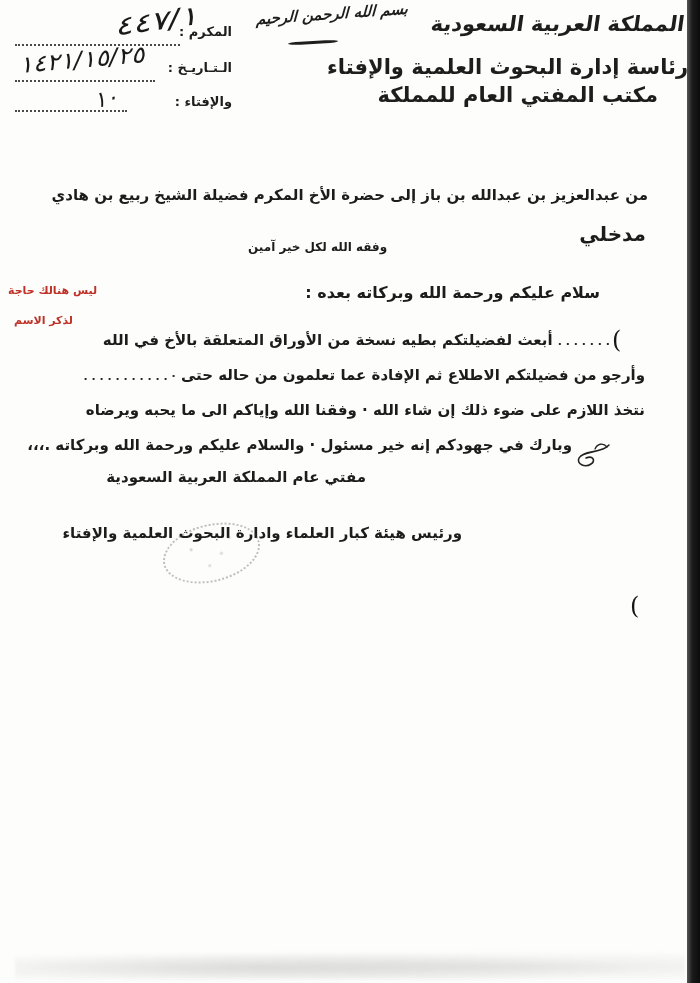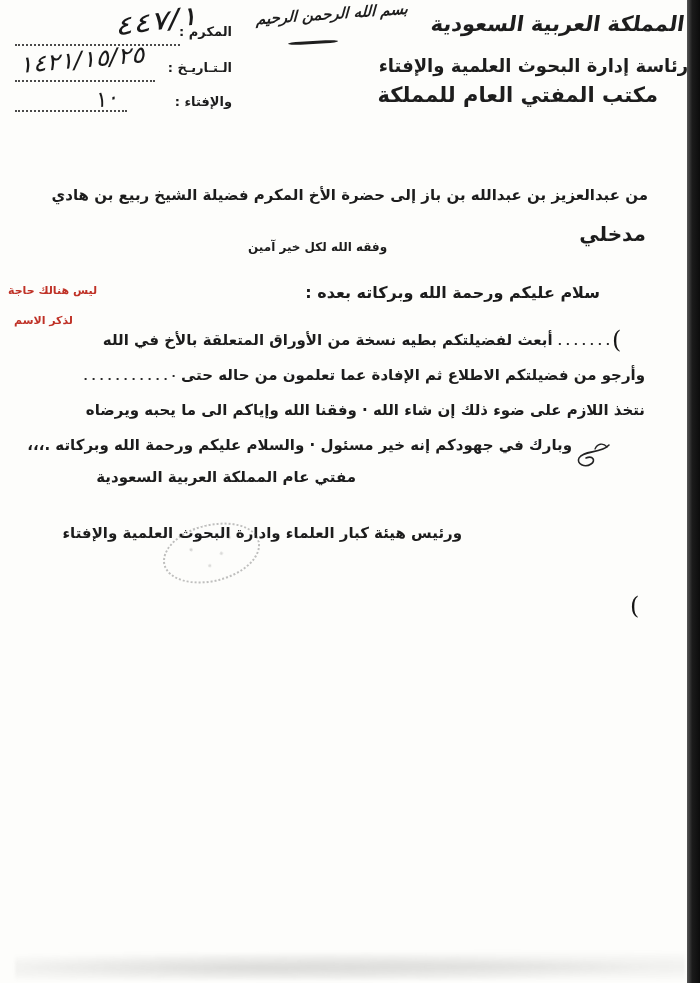--- a/index.html
+++ b/index.html
@@ -25,21 +25,21 @@
 
   
   .bismillah{left:256px;top:5px;font-size:15px;font-weight:bold;font-style:italic;
     transform:rotate(-4deg) skewX(-6deg);}
   .bismillah-line{position:absolute;left:288px;top:41px;width:50px;height:3px;
     background:#1e1e1e;border-radius:50%/100%;transform:rotate(-3deg);}
 
   
   .hdr-kingdom{right:16px;top:12px;font-size:21px;font-weight:bold;
     transform:skewX(-8deg);letter-spacing:0;}
-  .hdr-presidency{right:12px;top:55px;font-size:18px;font-weight:bold;}
+  .hdr-presidency{right:12px;top:55px;font-size:21px;font-weight:bold;}
   .hdr-office{right:42px;top:83px;font-size:21px;font-weight:bold;}
 
   
   .field-label{font-size:13px;font-weight:bold;}
   .lbl-number{right:468px;top:24px;}
   .lbl-date{right:468px;top:60px;}
   .lbl-attach{right:468px;top:94px;}
   .leader{position:absolute;height:0;border-bottom:2px dotted #4a4a4a;}
   .leader-number{left:15px;top:44px;width:165px;}
   .leader-date{left:15px;top:80px;width:140px;}
@@ -60,21 +60,21 @@
   .from-tail{right:54px;top:222px;font-size:20px;}
   .dua{left:248px;top:240px;font-size:12px;}
   .salam{right:100px;top:283px;font-size:16px;}
   .body-l1{right:90px;top:331px;}
   .body-l2{right:55px;top:366px;}
   .body-l3{right:55px;top:401px;}
   .body-l4{right:128px;top:436px;}
   .redact-dots{font-size:11px;letter-spacing:1px;color:#2a2a2a;}
 
   
-  .sig1{right:344px;top:468px;font-size:15px;font-weight:bold;text-align:center;}
+  .sig1{right:334px;top:468px;font-size:15px;font-weight:bold;text-align:center;}
   .sig2{right:238px;top:524px;font-size:15px;font-weight:bold;}
   .squiggle{position:absolute;left:572px;top:440px;}
   .stamp{position:absolute;left:162px;top:524px;width:95px;height:54px;
     border:2px dotted rgba(105,105,105,.42);border-radius:50%;
     transform:rotate(-14deg);
     background:
       radial-gradient(circle at 30% 35%, rgba(90,90,90,.25) 1px, transparent 2px),
       radial-gradient(circle at 60% 55%, rgba(90,90,90,.22) 1px, transparent 2px),
       radial-gradient(circle at 45% 72%, rgba(90,90,90,.20) 1px, transparent 2px),
       radial-gradient(circle at 72% 30%, rgba(90,90,90,.20) 1px, transparent 2px);}

